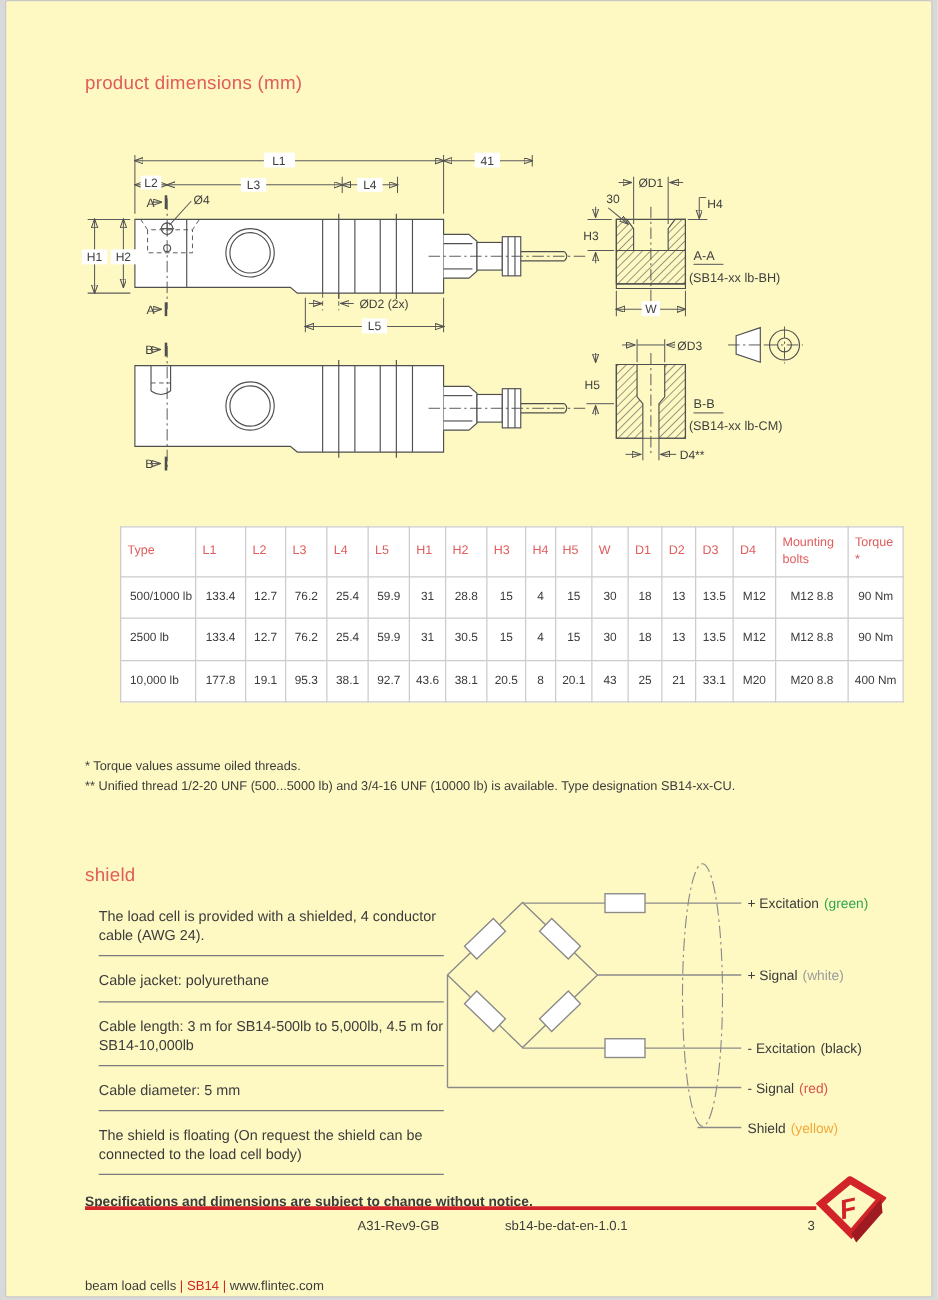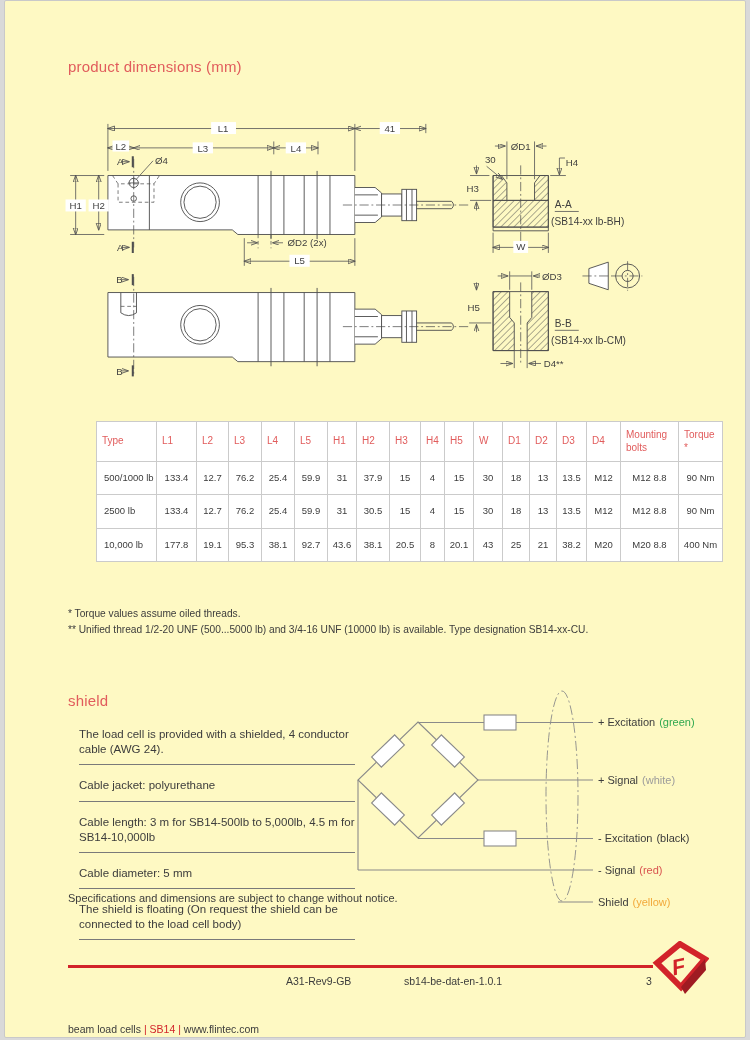--- a/index.html
+++ b/index.html
@@ -295,21 +295,21 @@
     <tbody>
 
     <tr>
         <td class="c0">500/1000 lb</td>
         <td>133.4</td>
         <td>12.7</td>
         <td>76.2</td>
         <td>25.4</td>
         <td>59.9</td>
         <td>31</td>
-        <td>37.9</td>
+        <td>28.8</td>
         <td>15</td>
         <td>4</td>
         <td>15</td>
         <td>30</td>
         <td>18</td>
         <td>13</td>
         <td>13.5</td>
         <td>M12</td>
         <td>M12 8.8</td>
         <td>90 Nm</td>
@@ -342,21 +342,21 @@
         <td>38.1</td>
         <td>92.7</td>
         <td>43.6</td>
         <td>38.1</td>
         <td>20.5</td>
         <td>8</td>
         <td>20.1</td>
         <td>43</td>
         <td>25</td>
         <td>21</td>
-        <td>38.2</td>
+        <td>33.1</td>
         <td>M20</td>
         <td>M20 8.8</td>
         <td>400 Nm</td>
       </tr>
       </tbody>
   </table>
 
   <div class="abs footnote" style="left:63px;top:607px;">* Torque values assume oiled threads.</div>
   <div class="abs footnote" style="left:63px;top:623px;">** Unified thread 1/2-20 UNF (500...5000 lb) and 3/4-16 UNF (10000 lb) is available. Type designation SB14-xx-CU.</div>
 
@@ -391,21 +391,21 @@
     <line x1="553" y1="901" x2="588" y2="901"></line>
     <ellipse class="dd" cx="557" cy="795" rx="16" ry="105"></ellipse>
 
     <text x="593" y="725"><tspan>+ Excitation</tspan><tspan dx="4" fill="#2fa84f">(green)</tspan></text>
     <text x="593" y="783"><tspan>+ Signal</tspan><tspan dx="4" fill="#9b9b9b">(white)</tspan></text>
     <text x="593" y="841"><tspan>- Excitation</tspan><tspan dx="4" fill="#3a3a3a">(black)</tspan></text>
     <text x="593" y="873"><tspan>- Signal</tspan><tspan dx="4" fill="#d9534f">(red)</tspan></text>
     <text x="593" y="905"><tspan>Shield</tspan><tspan dx="4" fill="#f2a93b">(yellow)</tspan></text>
   </svg>
 
-  <div class="abs notice" style="left:63px;top:891px;">Specifications and dimensions are subject to change without notice.</div>
+  <div class="abs notice" style="left:63px;top:955px;font-weight:bold;">Specifications and dimensions are subject to change without notice.</div>
   <div class="abs redline" style="left:63px;top:964px;width:585px;"></div>
 
   <div class="abs ftext" style="left:63px;top:1022px;text-align:center;">
     <span>beam load cells</span>
     <span class="fred">|</span>
     <span class="fred">SB14</span>
     <span class="fred">|</span>
     <span>www.flintec.com</span>
   </div>
   <div class="abs ftext" style="left:281px;top:974px;">A31-Rev9-GB</div>

